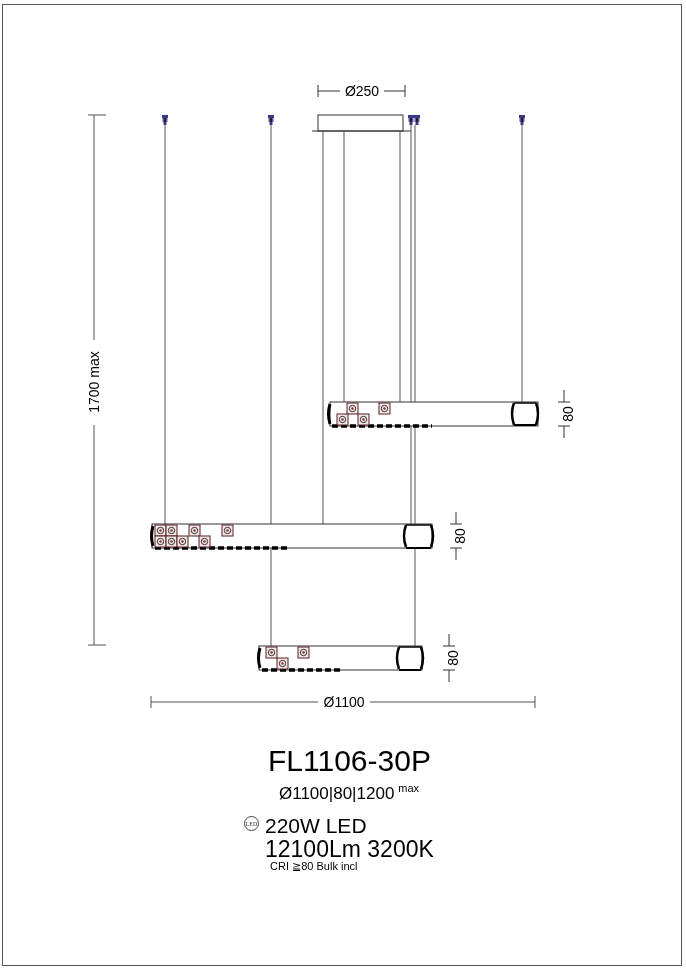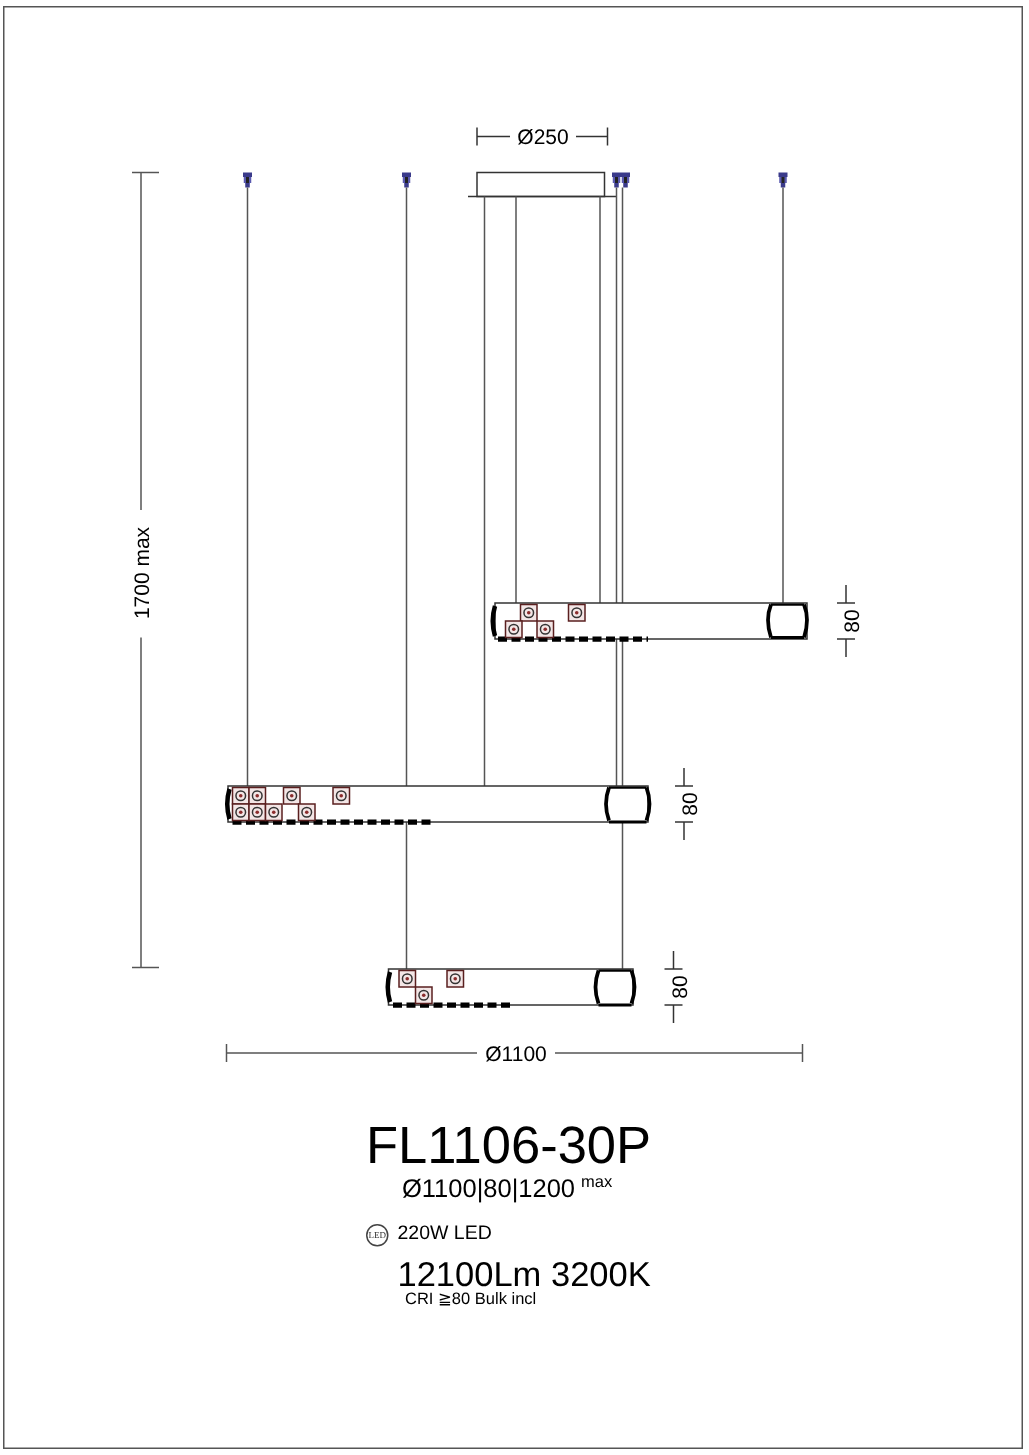--- a/index.html
+++ b/index.html
@@ -2,24 +2,24 @@
 <html><head>
 <meta charset="utf-8">
 <style>
   html, body { margin: 0; padding: 0; background: #ffffff; }
   body { width: 686px; height: 970px; position: relative; overflow: hidden;
          font-family: "Liberation Sans", sans-serif; color: #000; }
   .frame { position: absolute; left: 2px; top: 4px; width: 680px; height: 962px;
            border: 1px solid #555; box-sizing: border-box; }
   svg.drawing { position: absolute; left: 0; top: 0; }
   .txt { position: absolute; white-space: nowrap; line-height: 1; }
-  .model { left: 244px; top: 746px; font-size: 35px; }
-  .spec1 { left: 268px; top: 783px; font-size: 17px; text-align: center; }
+  .model { left: 268px; top: 746px; font-size: 30px; }
+  .spec1 { left: 279px; top: 783px; font-size: 17px; text-align: center; }
   .spec1 sup { font-size: 11px; vertical-align: 7px; margin-left: 4px; }
-  .spec2 { left: 265px; top: 815px; font-size: 13px; }
+  .spec2 { left: 265px; top: 815px; font-size: 21px; }
   .spec3 { left: 265px; top: 838px; font-size: 23px; }
   .spec4 { left: 270px; top: 861px; font-size: 11px; }
   .led-badge { position: absolute; left: 244px; top: 816px; width: 15px; height: 15px;
                border: 1px solid #444; border-radius: 50%; font-family: "Liberation Serif", serif;
                font-size: 6px; line-height: 15px; text-align: center; color: #333; box-sizing: border-box; }
   .dimtxt { font-family: "Liberation Sans", sans-serif; font-size: 14px; fill: #000; }
 </style>
 </head>
 <body>
 

